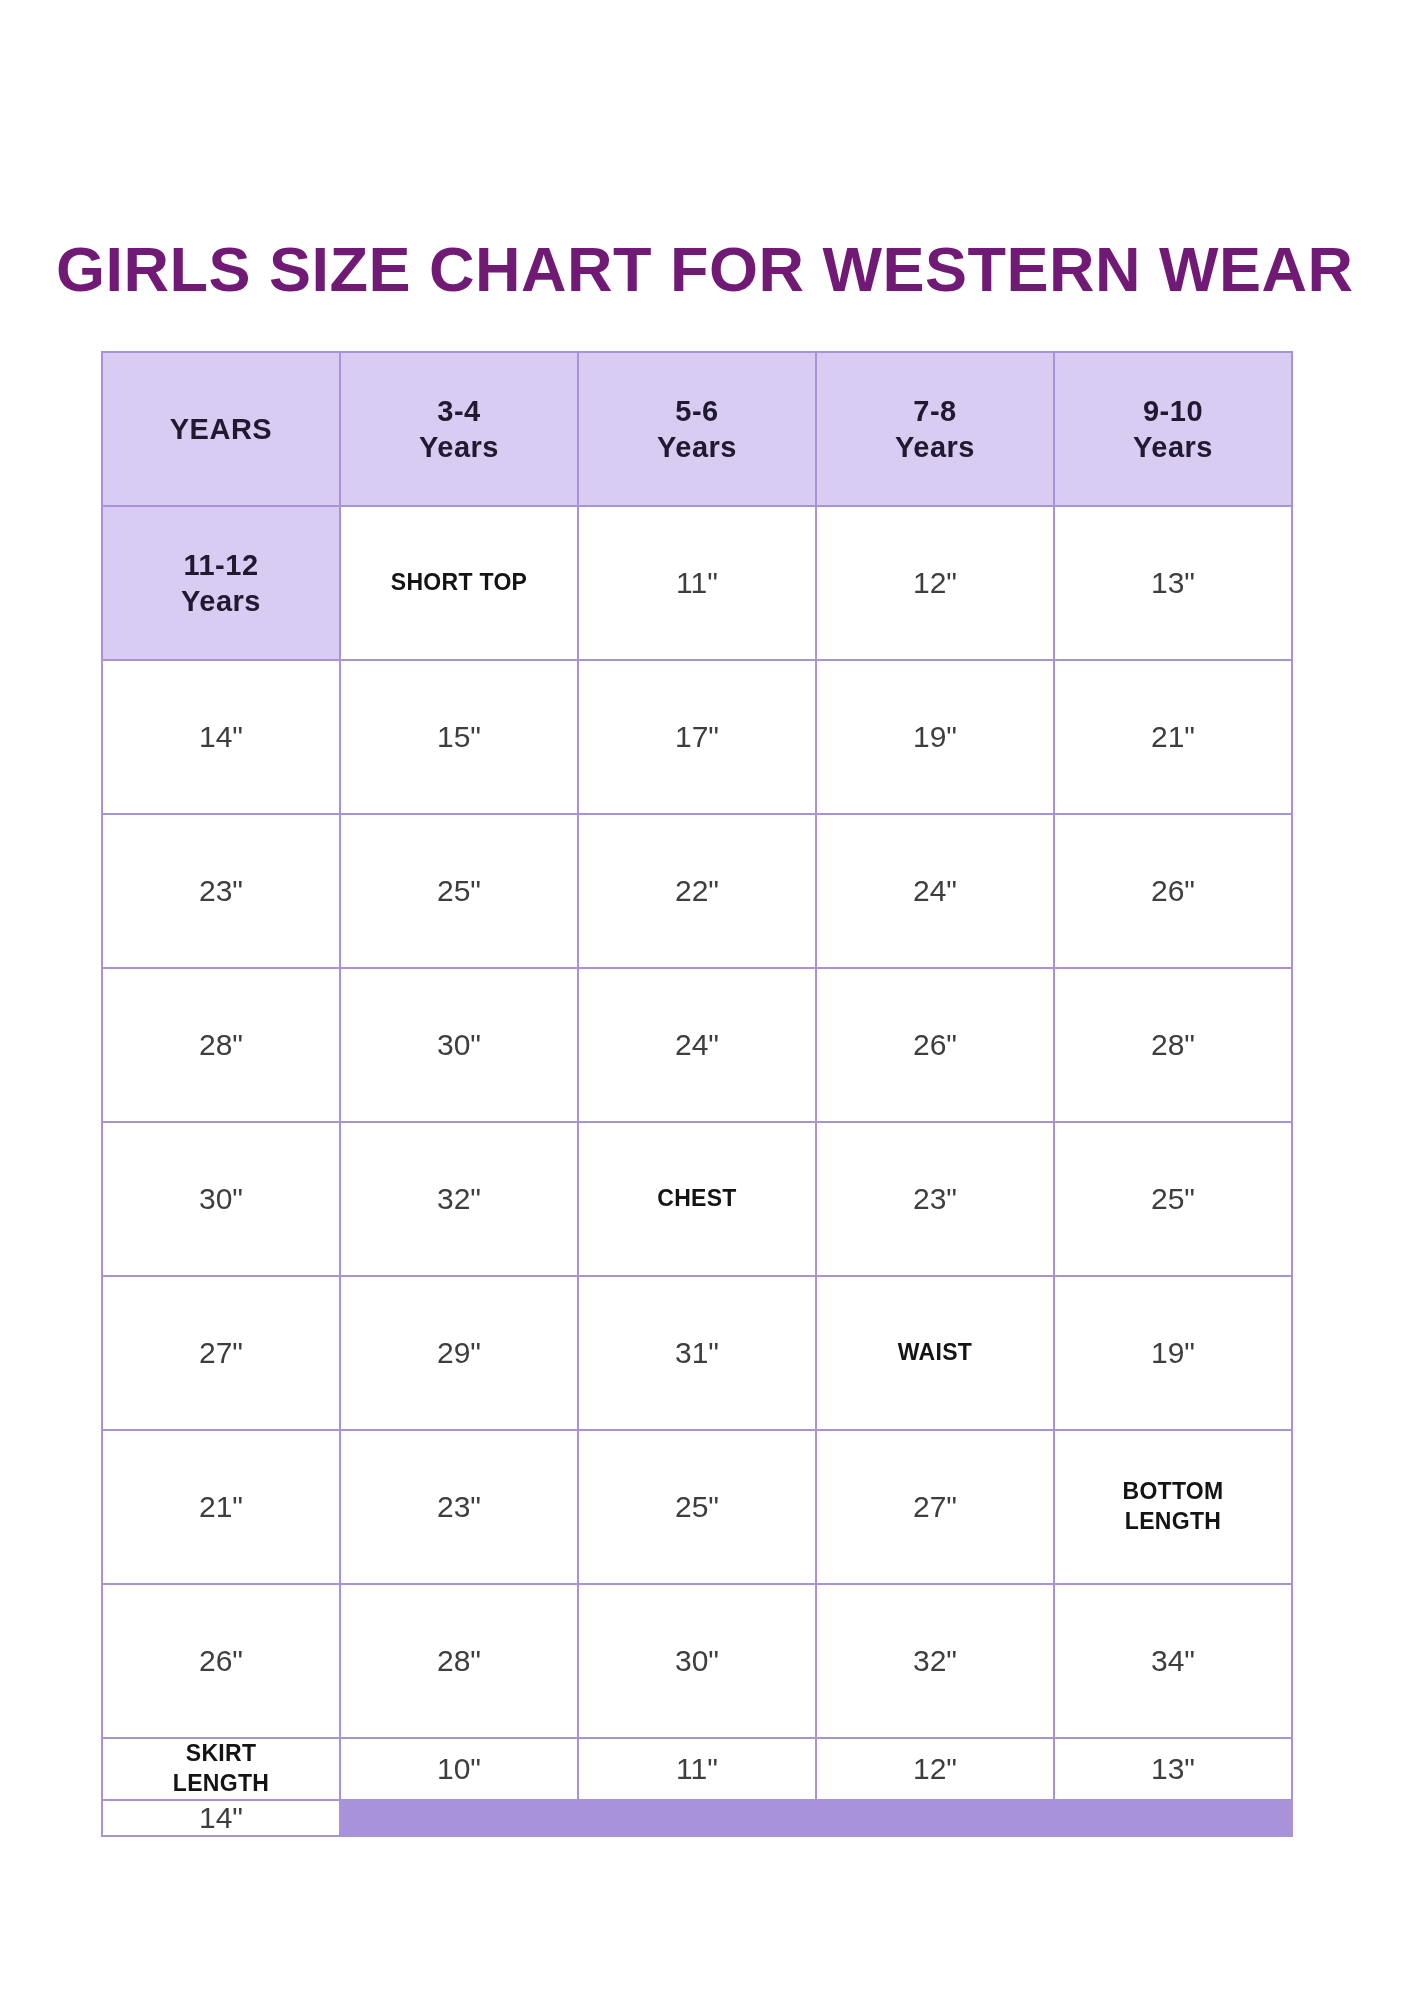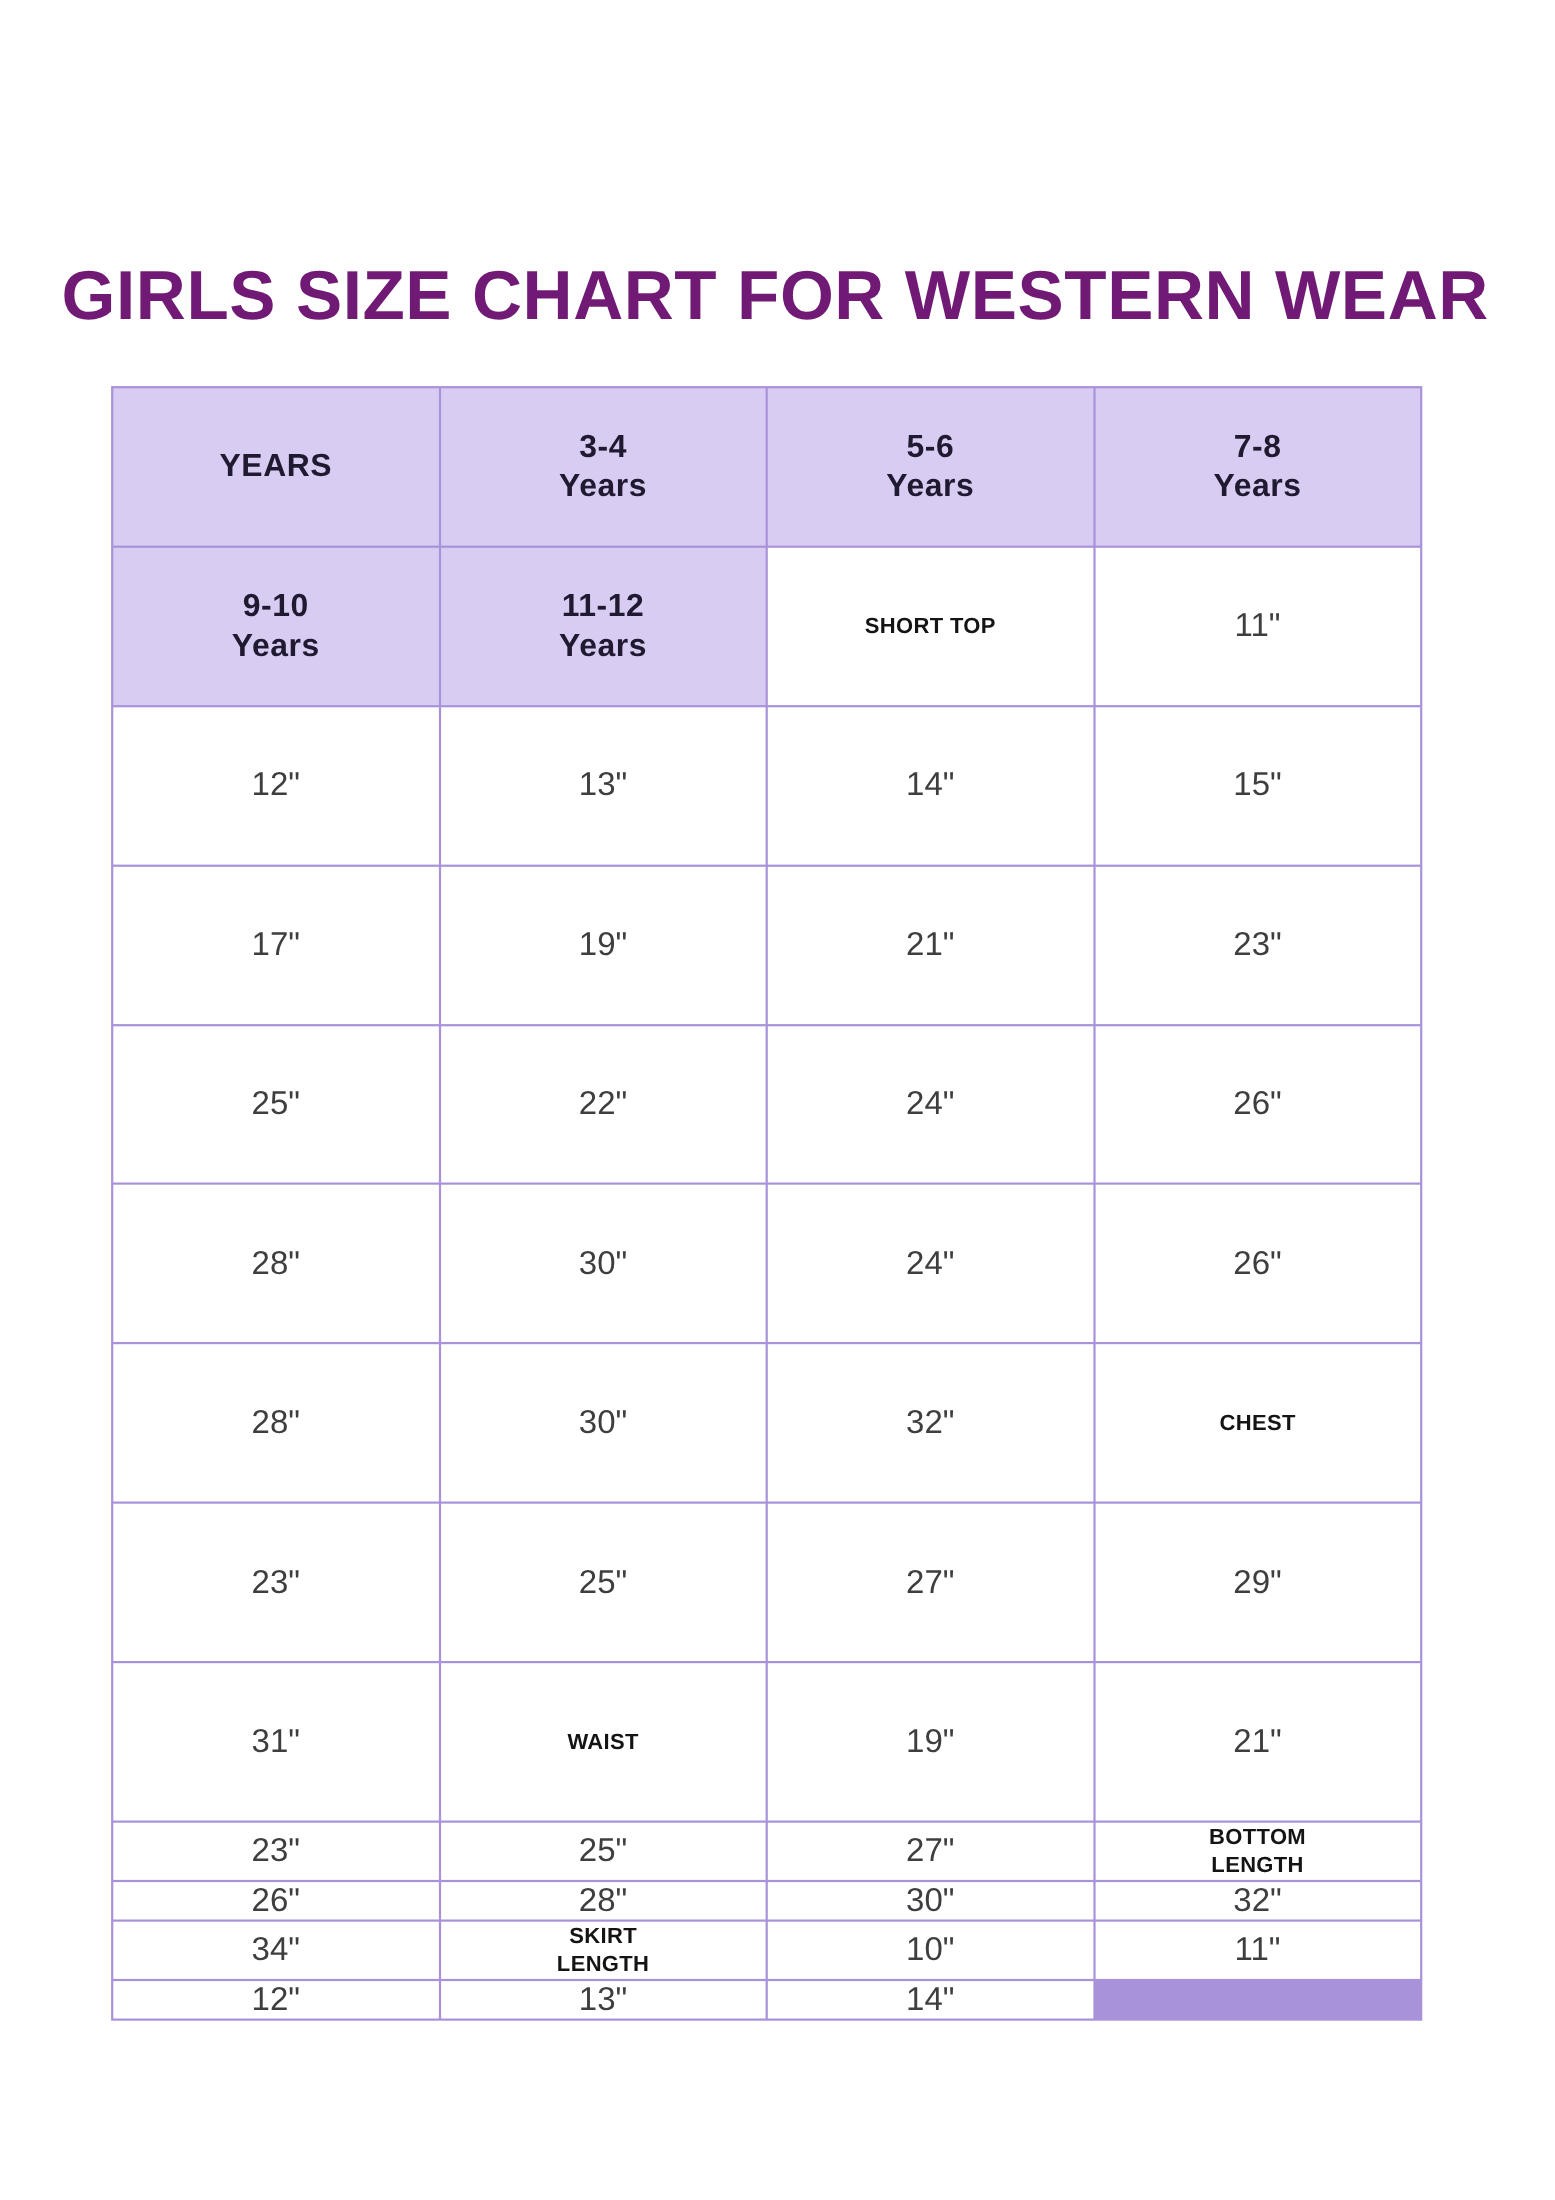--- a/index.html
+++ b/index.html
@@ -26,21 +26,21 @@
     white-space: nowrap;
   }
   .size-table {
     position: absolute;
     left: 101px;
     top: 351px;
     width: 1192px;
     height: 1486px;
     box-sizing: border-box;
     display: grid;
-    grid-template-columns: repeat(4, 1fr);
+    grid-template-columns: repeat(5, 1fr);
     grid-template-rows: repeat(9, 1fr);
     background: #a892da;   
     padding: 2px;
     gap: 2px;
   }
   .cell {
     background: #ffffff;
     display: flex;
     align-items: center;
     justify-content: center;
@@ -50,21 +50,21 @@
   .cell.header {
     background: #d9ccf3;
     font-weight: 700;
     font-size: 29px;
     line-height: 1.25;
     letter-spacing: 0.5px;
     color: #1f1a30;
   }
   .cell.rowlabel {
     font-weight: 700;
-    font-size: 20px;
+    font-size: 23px;
     line-height: 1.3;
     letter-spacing: 0.3px;
     color: #141414;
   }
   .cell.value {
     font-weight: 400;
     font-size: 30px;
     color: #3e3e3e;
   }
 </style>

